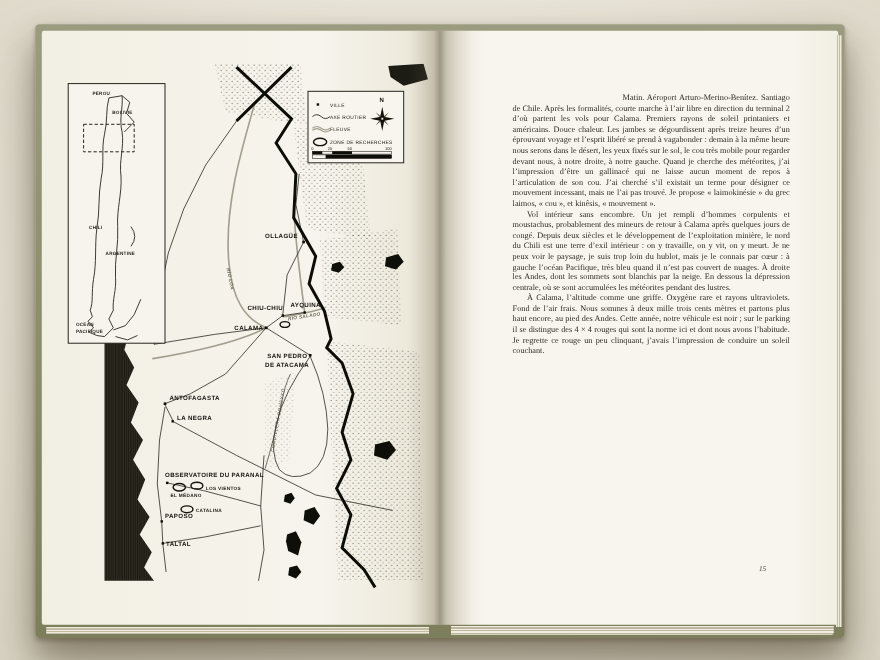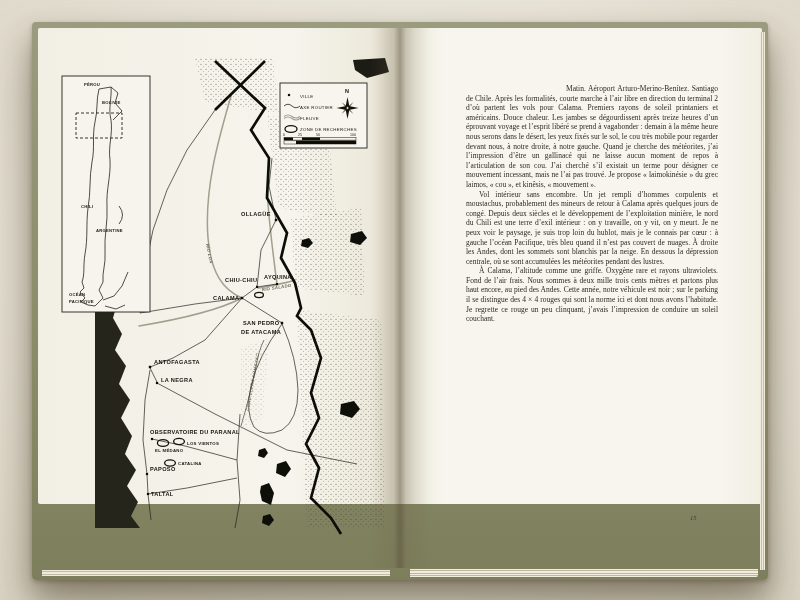--- a/index.html
+++ b/index.html
@@ -4,21 +4,21 @@
 <style>
   html,body{margin:0;padding:0;}
   body{width:800px;height:600px;overflow:hidden;
        font-family:"Liberation Serif", serif;
        background:radial-gradient(ellipse at 50% 42%, #efebe1 0%, #e9e4d8 55%, #dcd6c6 100%);}
   .stage{position:relative;width:800px;height:600px;}
   .book{position:absolute;left:32px;top:22px;width:736px;height:558px;
         background:linear-gradient(180deg,#9b9b7f 0%,#8a8b68 60%,#7d7e5c 100%);
         border-radius:4px;
         box-shadow:0 16px 28px rgba(70,60,35,.45), 0 34px 60px rgba(70,60,35,.28), 0 2px 4px rgba(60,50,30,.3);}
-  .page{position:absolute;top:6px;height:476px;width:362px;}
+  .page{position:absolute;top:6px;height:540px;width:362px;}
   .page-left{left:6px;border-radius:2px 0 0 2px;
         background:linear-gradient(90deg,#f2efe4 0%,#f6f4ec 70%,#ece8da 94%,#d9d4c2 100%);}
   .page-right{left:368px;border-radius:0 2px 2px 0;
         background:linear-gradient(90deg,#d9d4c2 0%,#efecdf 4%,#f7f5ed 12%,#f7f5ed 88%,#f1eee2 100%);}
   .spine-shade{position:absolute;left:338px;top:6px;width:60px;height:540px;pointer-events:none;
         background:linear-gradient(90deg,rgba(110,100,75,0) 0%,rgba(110,100,75,.22) 40%,rgba(75,66,46,.42) 50%,rgba(110,100,75,.22) 60%,rgba(110,100,75,0) 100%);}
   .edges-bottom{position:absolute;left:378px;top:547px;width:348px;height:8px;
         background:repeating-linear-gradient(180deg,#f2edde 0 1.2px,#bdb6a0 1.2px 2.4px);
         border-radius:0 0 2px 0;}
   .edges-bottom-left{position:absolute;left:10px;top:548px;width:348px;height:6px;

